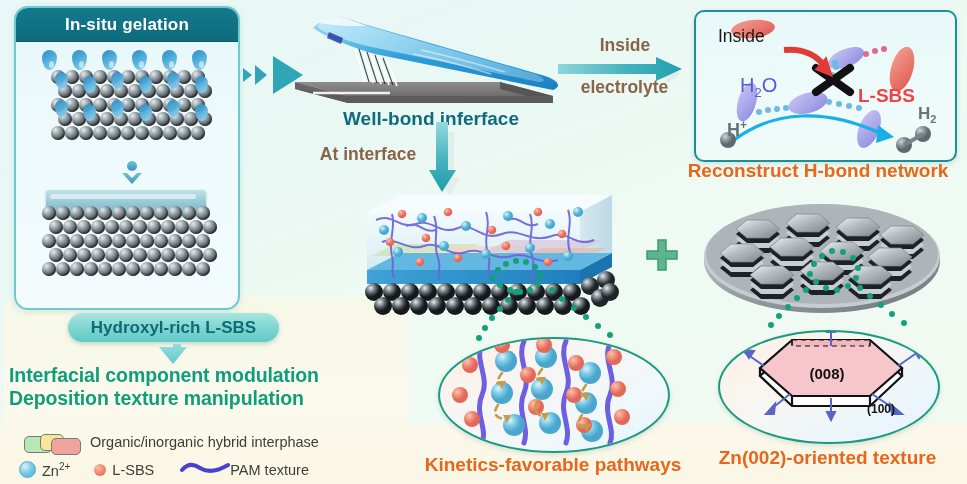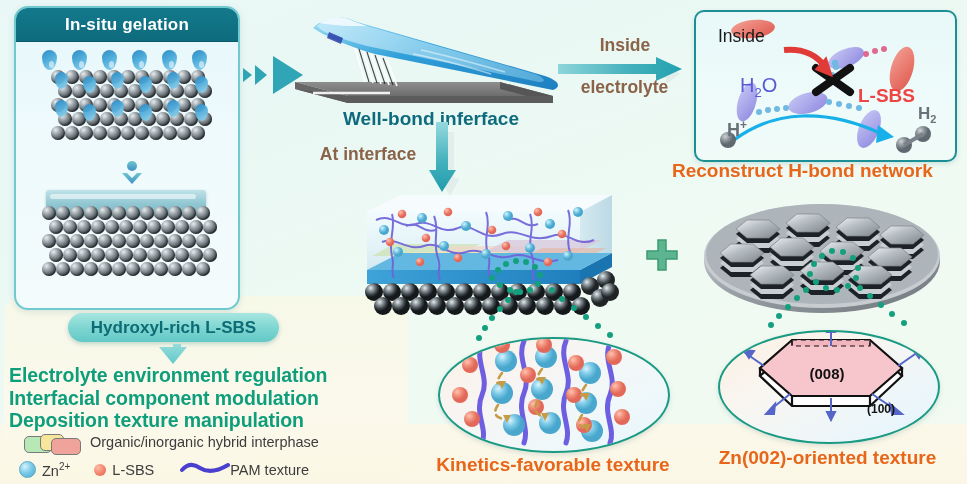--- a/index.html
+++ b/index.html
@@ -134,21 +134,21 @@
   .arrow-down-big{position:absolute;left:429px;top:122px;width:30px;height:76px;}
   
   .panel-right{
     position:absolute;left:694px;top:10px;width:259px;height:148px;
     border:2px solid #1b8f93;border-radius:10px;
     background:linear-gradient(180deg,#e8f8f8 0%,#eefbfa 60%,#f0fbf8 100%);
     overflow:hidden;
     box-shadow:0 2px 5px rgba(90,150,150,.22);
   }
   .lbl-reconstruct{
-    position:absolute;left:672px;top:160px;width:292px;
+    position:absolute;left:672px;top:160px;width:292px;text-align:center;
     color:#e8661a;font-weight:bold;font-size:19px;
   }
   .txt-disrupt{position:absolute;left:718px;top:26px;color:#1a1a1a;font-size:17.5px;font-weight:normal;}
   .txt-h2o{position:absolute;left:740px;top:74px;color:#5a5ad6;font-size:20px;font-weight:normal;text-align:center;}
   .txt-h2o sub{font-size:13px;}
   .txt-lsbs{position:absolute;left:858px;top:85px;color:#ef4444;font-size:19px;font-weight:bold;}
   .txt-hplus{position:absolute;left:727px;top:118px;color:#6a7078;font-size:18px;font-weight:bold;}
   .txt-hplus sup{font-size:12px;}
   .txt-h2{position:absolute;left:918px;top:104px;color:#6a7078;font-size:17px;font-weight:bold;}
   .txt-h2 sub{font-size:11px;}
@@ -366,21 +366,20 @@
           <linearGradient id="gcd" x1="0" y1="0" x2="0" y2="1">
         <stop offset="0%" stop-color="#95ddda"></stop>
             <stop offset="100%" stop-color="#62c8cc"></stop>
       </linearGradient>
         </defs>
       <path d="M2 3 L16 3 L16 0 L24 0 L24 3 L30 3 L16 20 Z" fill="url(#gcd)"></path>
     </svg>
   </div>
 
   <div class="bullets">
-    <div>Electrolyte environment regulation</div>
     <div>Interfacial component modulation</div>
     <div>Deposition texture manipulation</div>
   </div>
 
   <div class="legend">
     <div class="leg-row">
       <div class="hybrid-ic">
         <div class="hyb hyb-g"></div>
           <div class="hyb hyb-y"></div>
           <div class="hyb hyb-r"></div>
@@ -953,16 +952,16 @@
         <line x1="70" y1="62" x2="50" y2="78"></line>
           <polygon points="55,72 46,82 54,82"></polygon>
         <line x1="152" y1="62" x2="176" y2="78"></line>
           <polygon points="170,72 182,82 172,82"></polygon>
       </g>
     </svg>
   </div>
   <div class="label002">(008)</div>
   <div class="label100">(100)</div>
 
-  <div class="lbl-kin">Kinetics-favorable texture</div>
+  <div class="lbl-kin">Kinetics-favorable pathways</div>
   <div class="lbl-zn">Zn(002)-oriented texture</div>
 
 </div>
 
 </body></html>

